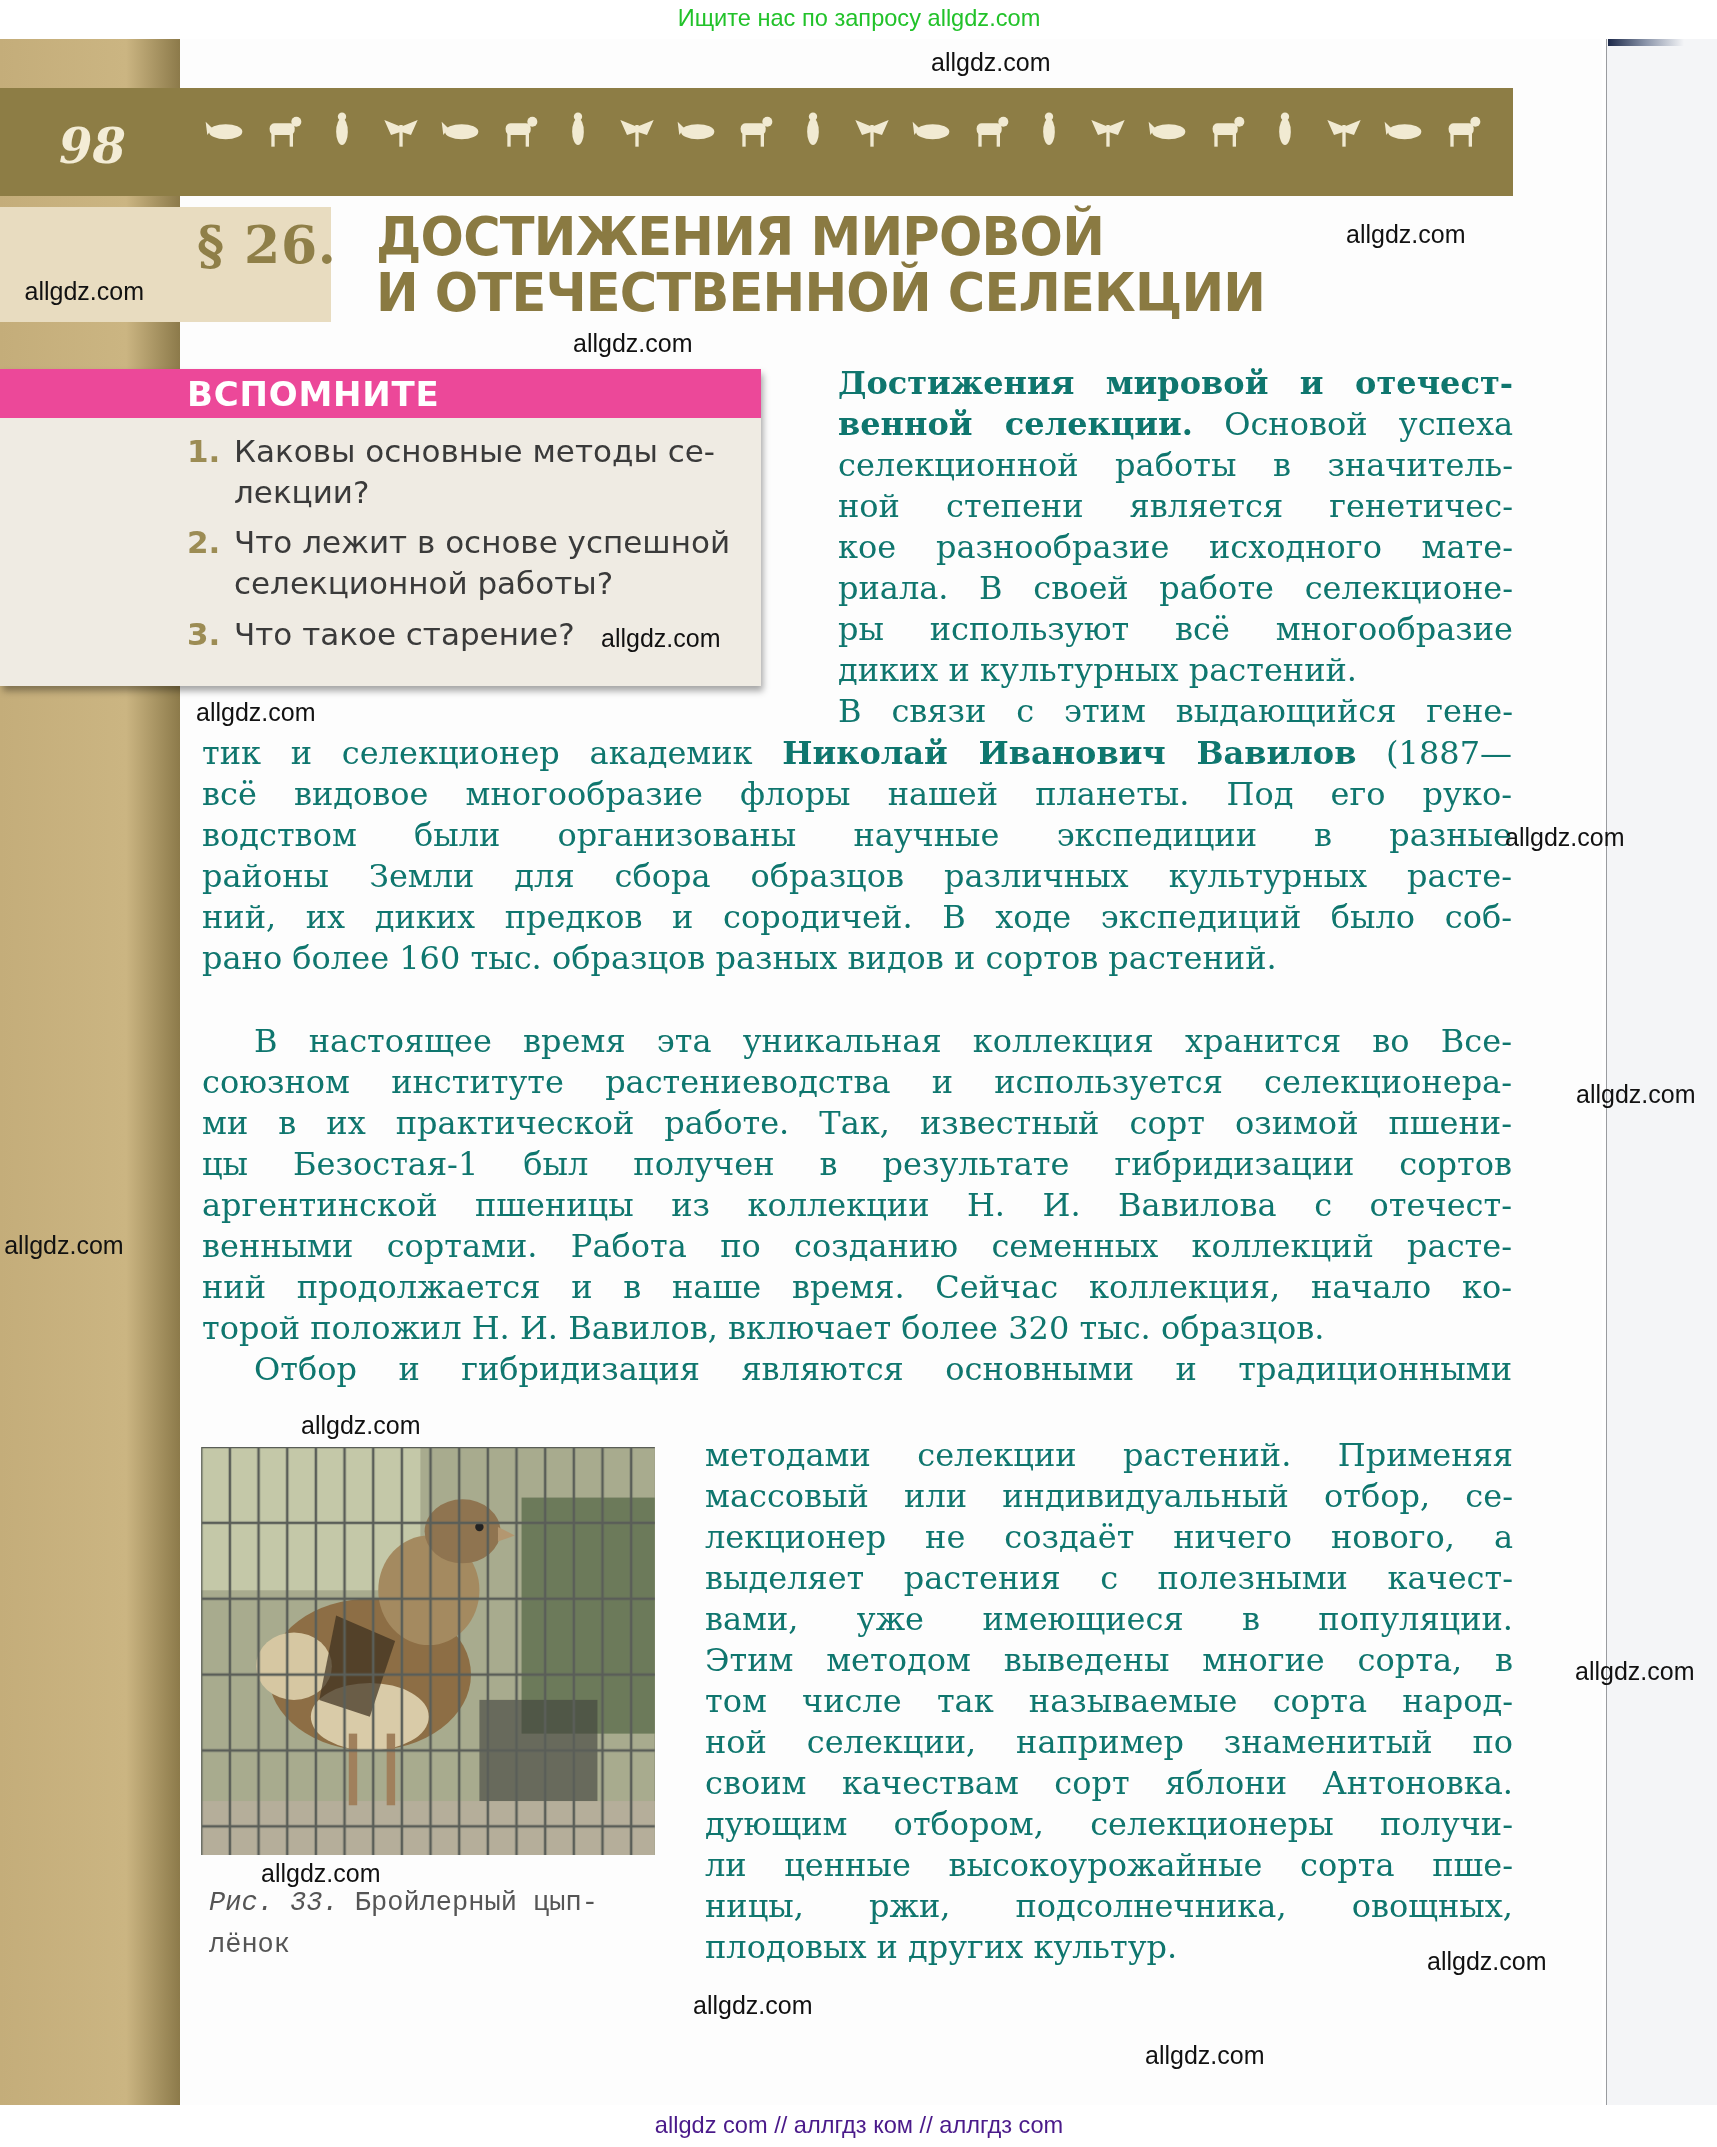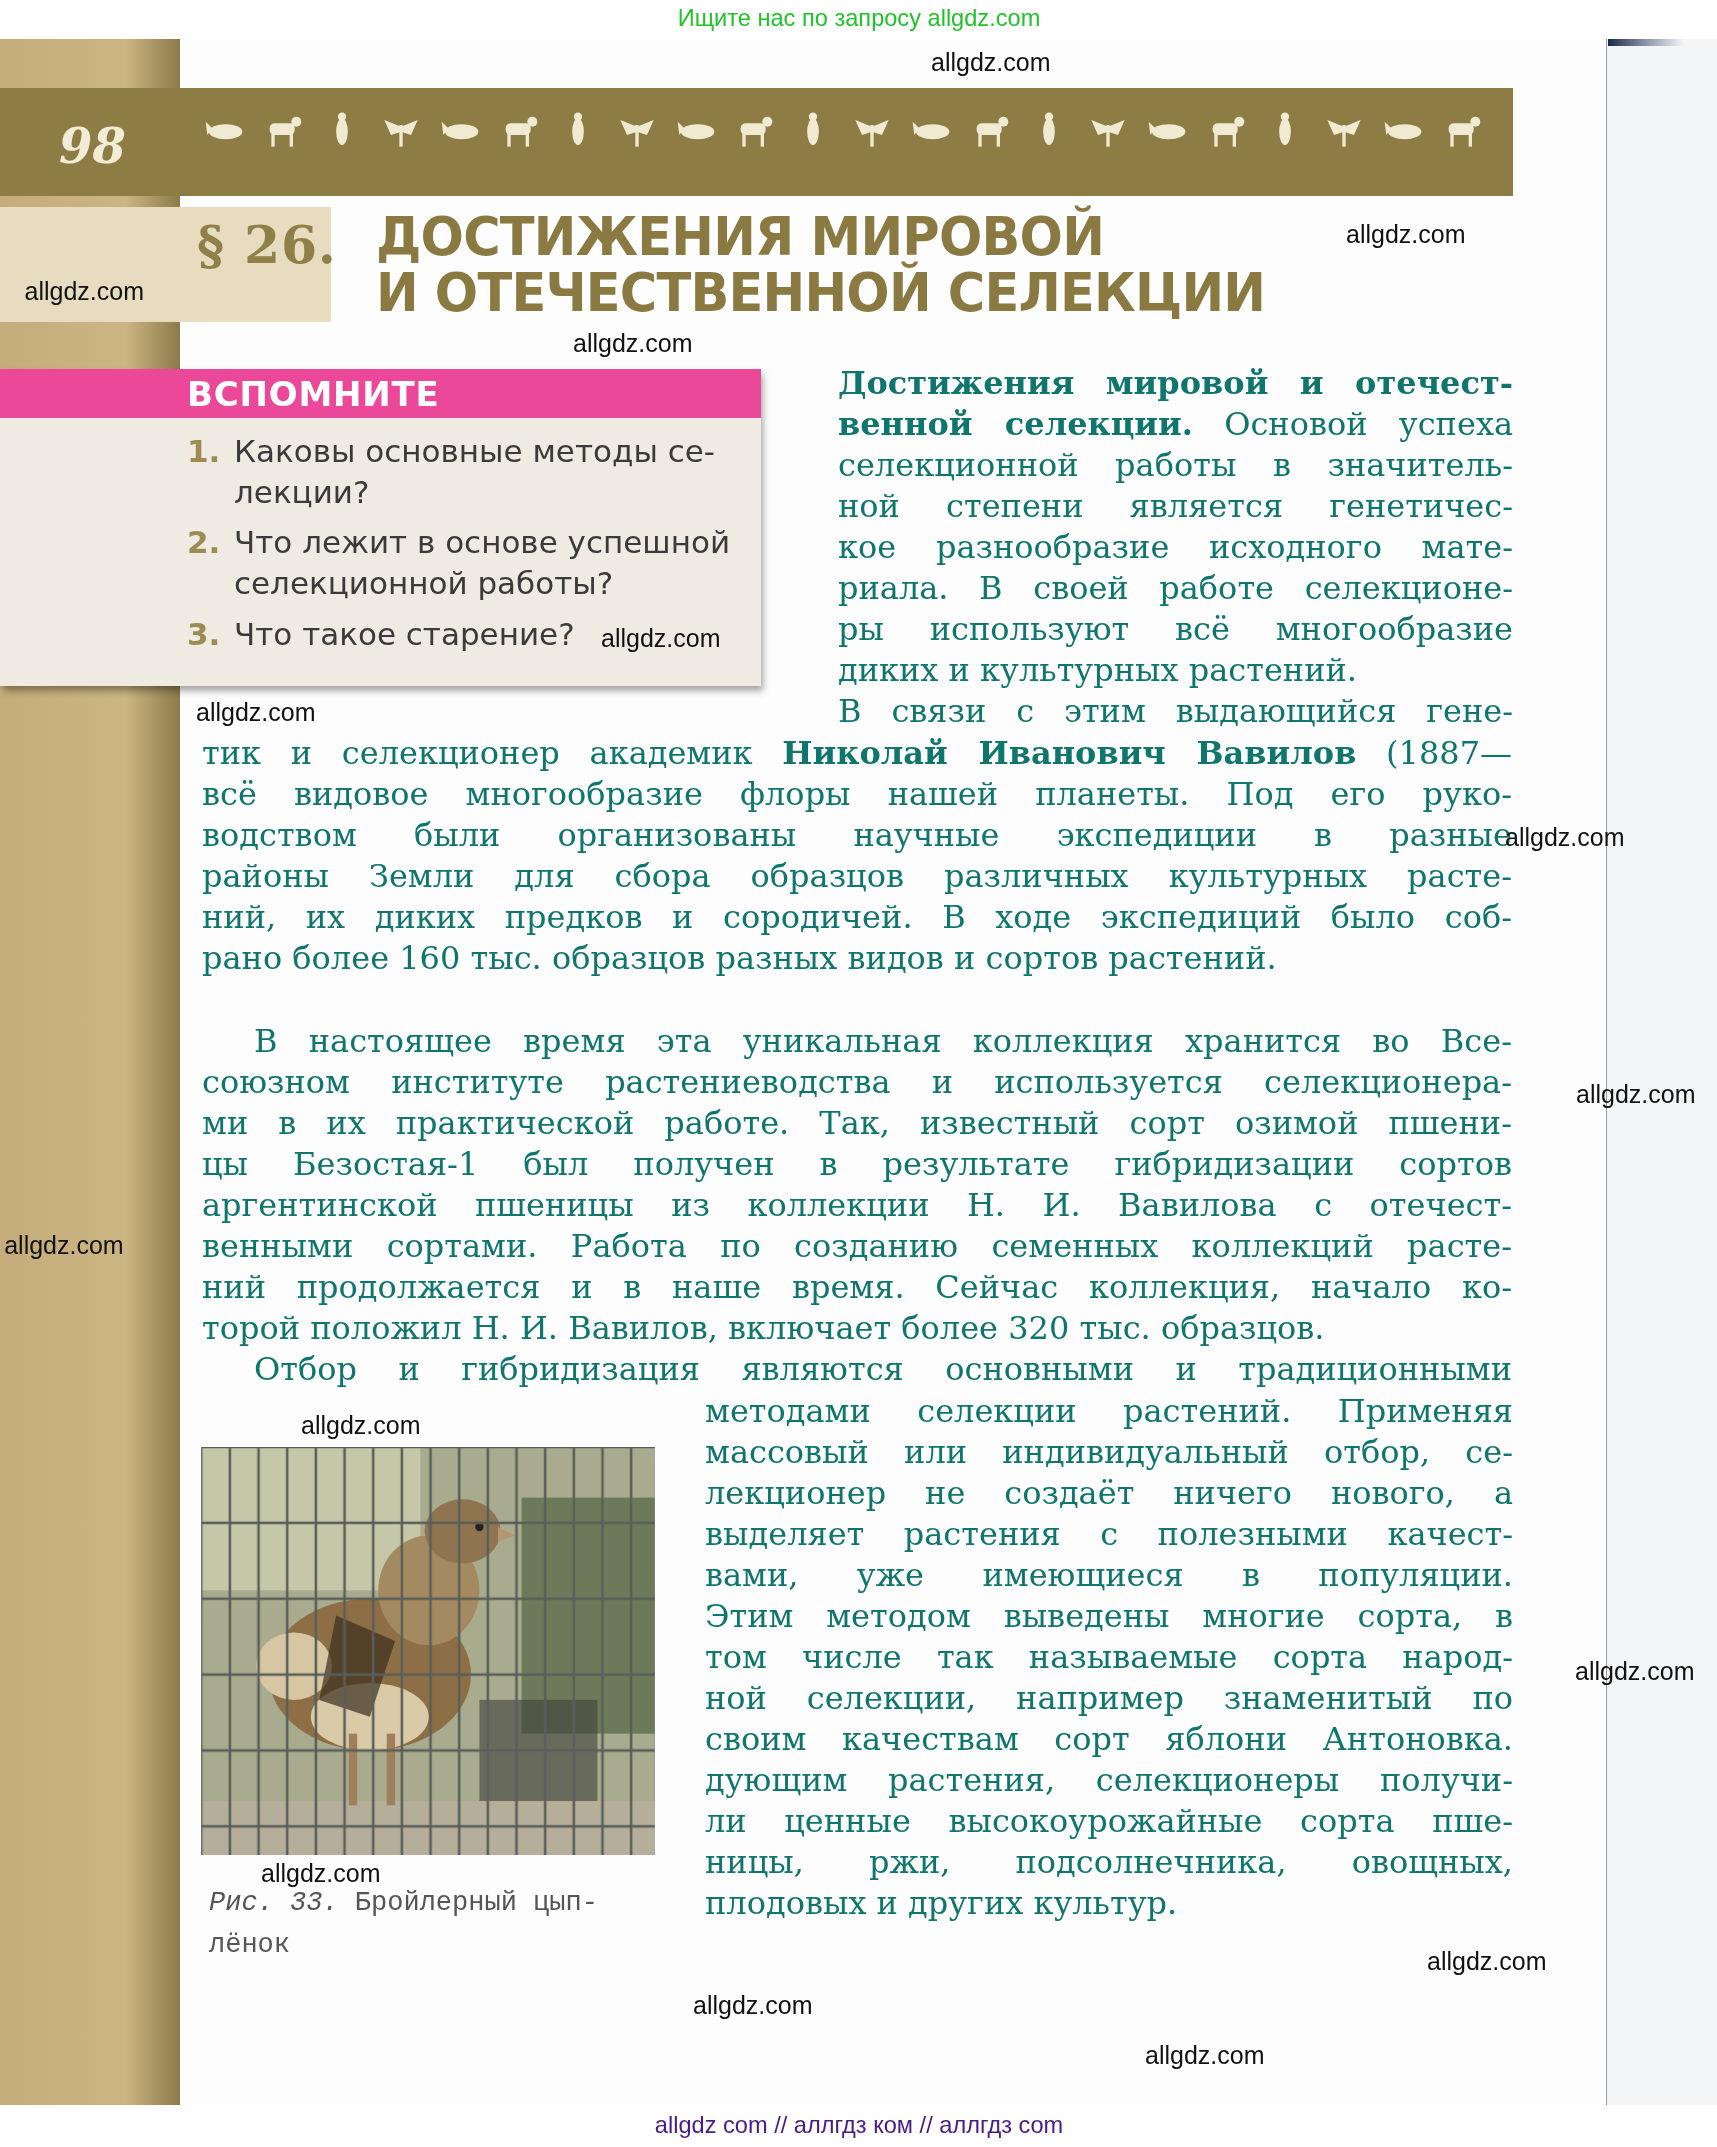--- a/index.html
+++ b/index.html
@@ -252,31 +252,31 @@
     <span class="line">союзном институте растениеводства и используется селекционера-</span>
     <span class="line">ми в их практической работе. Так, известный сорт озимой пшени-</span>
     <span class="line">цы Безостая-1 был получен в результате гибридизации сортов</span>
     <span class="line">аргентинской пшеницы из коллекции Н. И. Вавилова с отечест-</span>
     <span class="line">венными сортами. Работа по созданию семенных коллекций расте-</span>
     <span class="line">ний продолжается и в наше время. Сейчас коллекция, начало ко-</span>
     <span class="line last">торой положил Н. И. Вавилов, включает более 320 тыс. образцов.</span>
     <span class="line" style="padding-left: 52px;">Отбор и гибридизация являются основными и традиционными</span>
   </div>
 
-<div class="body-text" style="position:absolute; left:705px; top:1391px; width:808px;" id="col2">
+<div class="body-text" style="position:absolute; left:705px; top:1435px; width:808px;" id="col2">
     <span class="line">методами селекции растений. Применяя</span>
     <span class="line">массовый или индивидуальный отбор, се-</span>
     <span class="line">лекционер не создаёт ничего нового, а</span>
     <span class="line">выделяет растения с полезными качест-</span>
     <span class="line">вами, уже имеющиеся в популяции.</span>
     <span class="line">Этим методом выведены многие сорта, в</span>
     <span class="line">том числе так называемые сорта народ-</span>
     <span class="line">ной селекции, например знаменитый по</span>
     <span class="line">своим качествам сорт яблони Антоновка.</span>
-    <span class="line">дующим растения, селекционеры получи-</span>
+    <span class="line">дующим отбором, селекционеры получи-</span>
     <span class="line">ли ценные высокоурожайные сорта пше-</span>
     <span class="line">ницы, ржи, подсолнечника, овощных,</span>
     <span class="line last">плодовых и других культур.</span>
   </div>
 
 <div class="photo">
   <svg width="454" height="408" viewBox="0 0 538 484">
     <defs>
       <pattern id="grid" width="34" height="90" patternUnits="userSpaceOnUse">
         <rect width="34" height="90" fill="none" stroke="#5a5e58" stroke-width="3"></rect>

